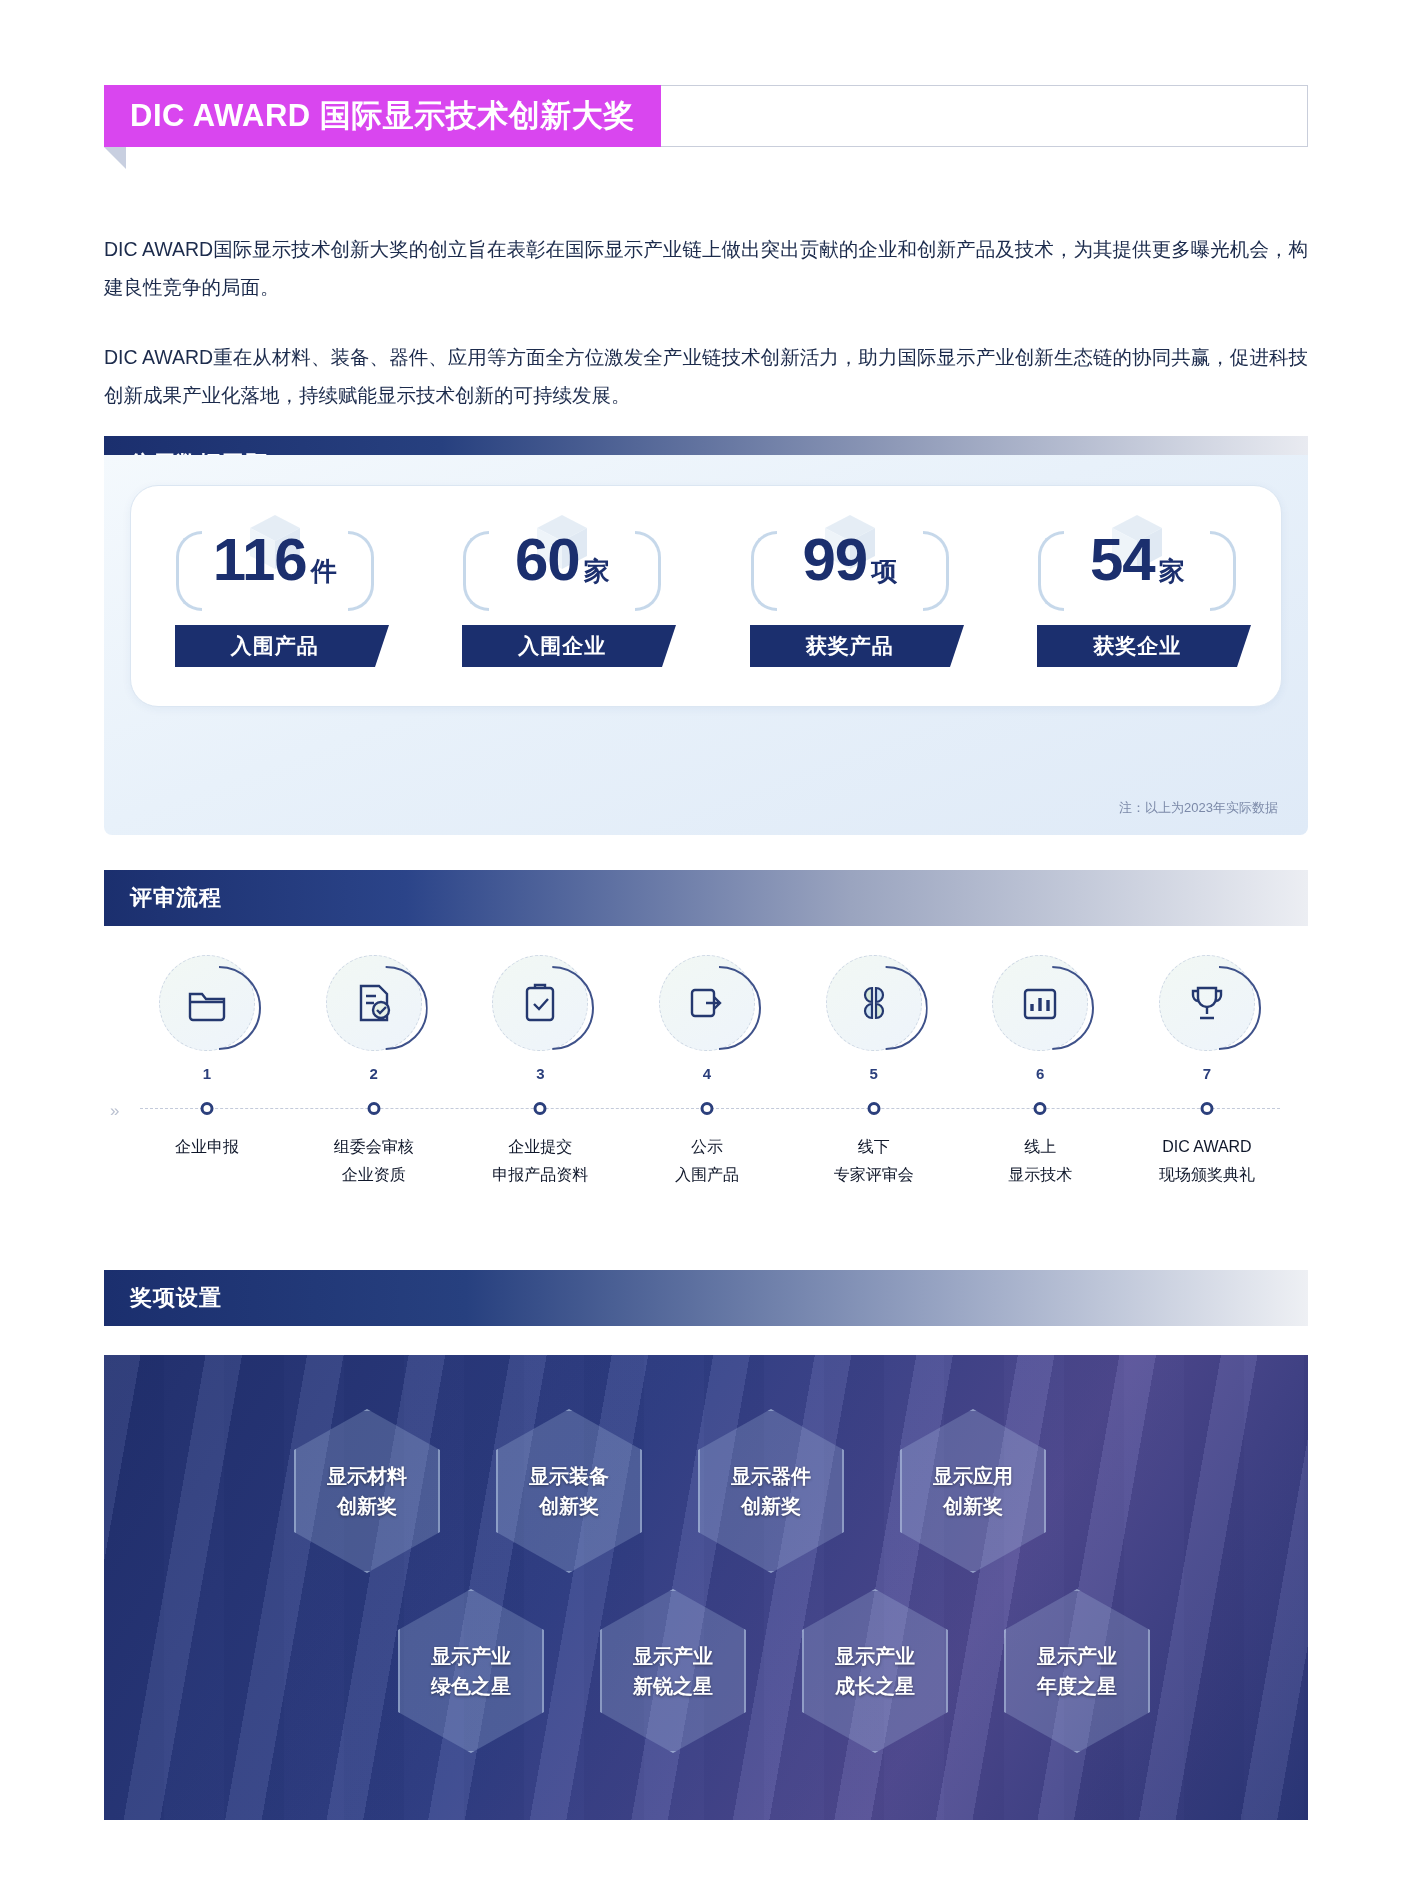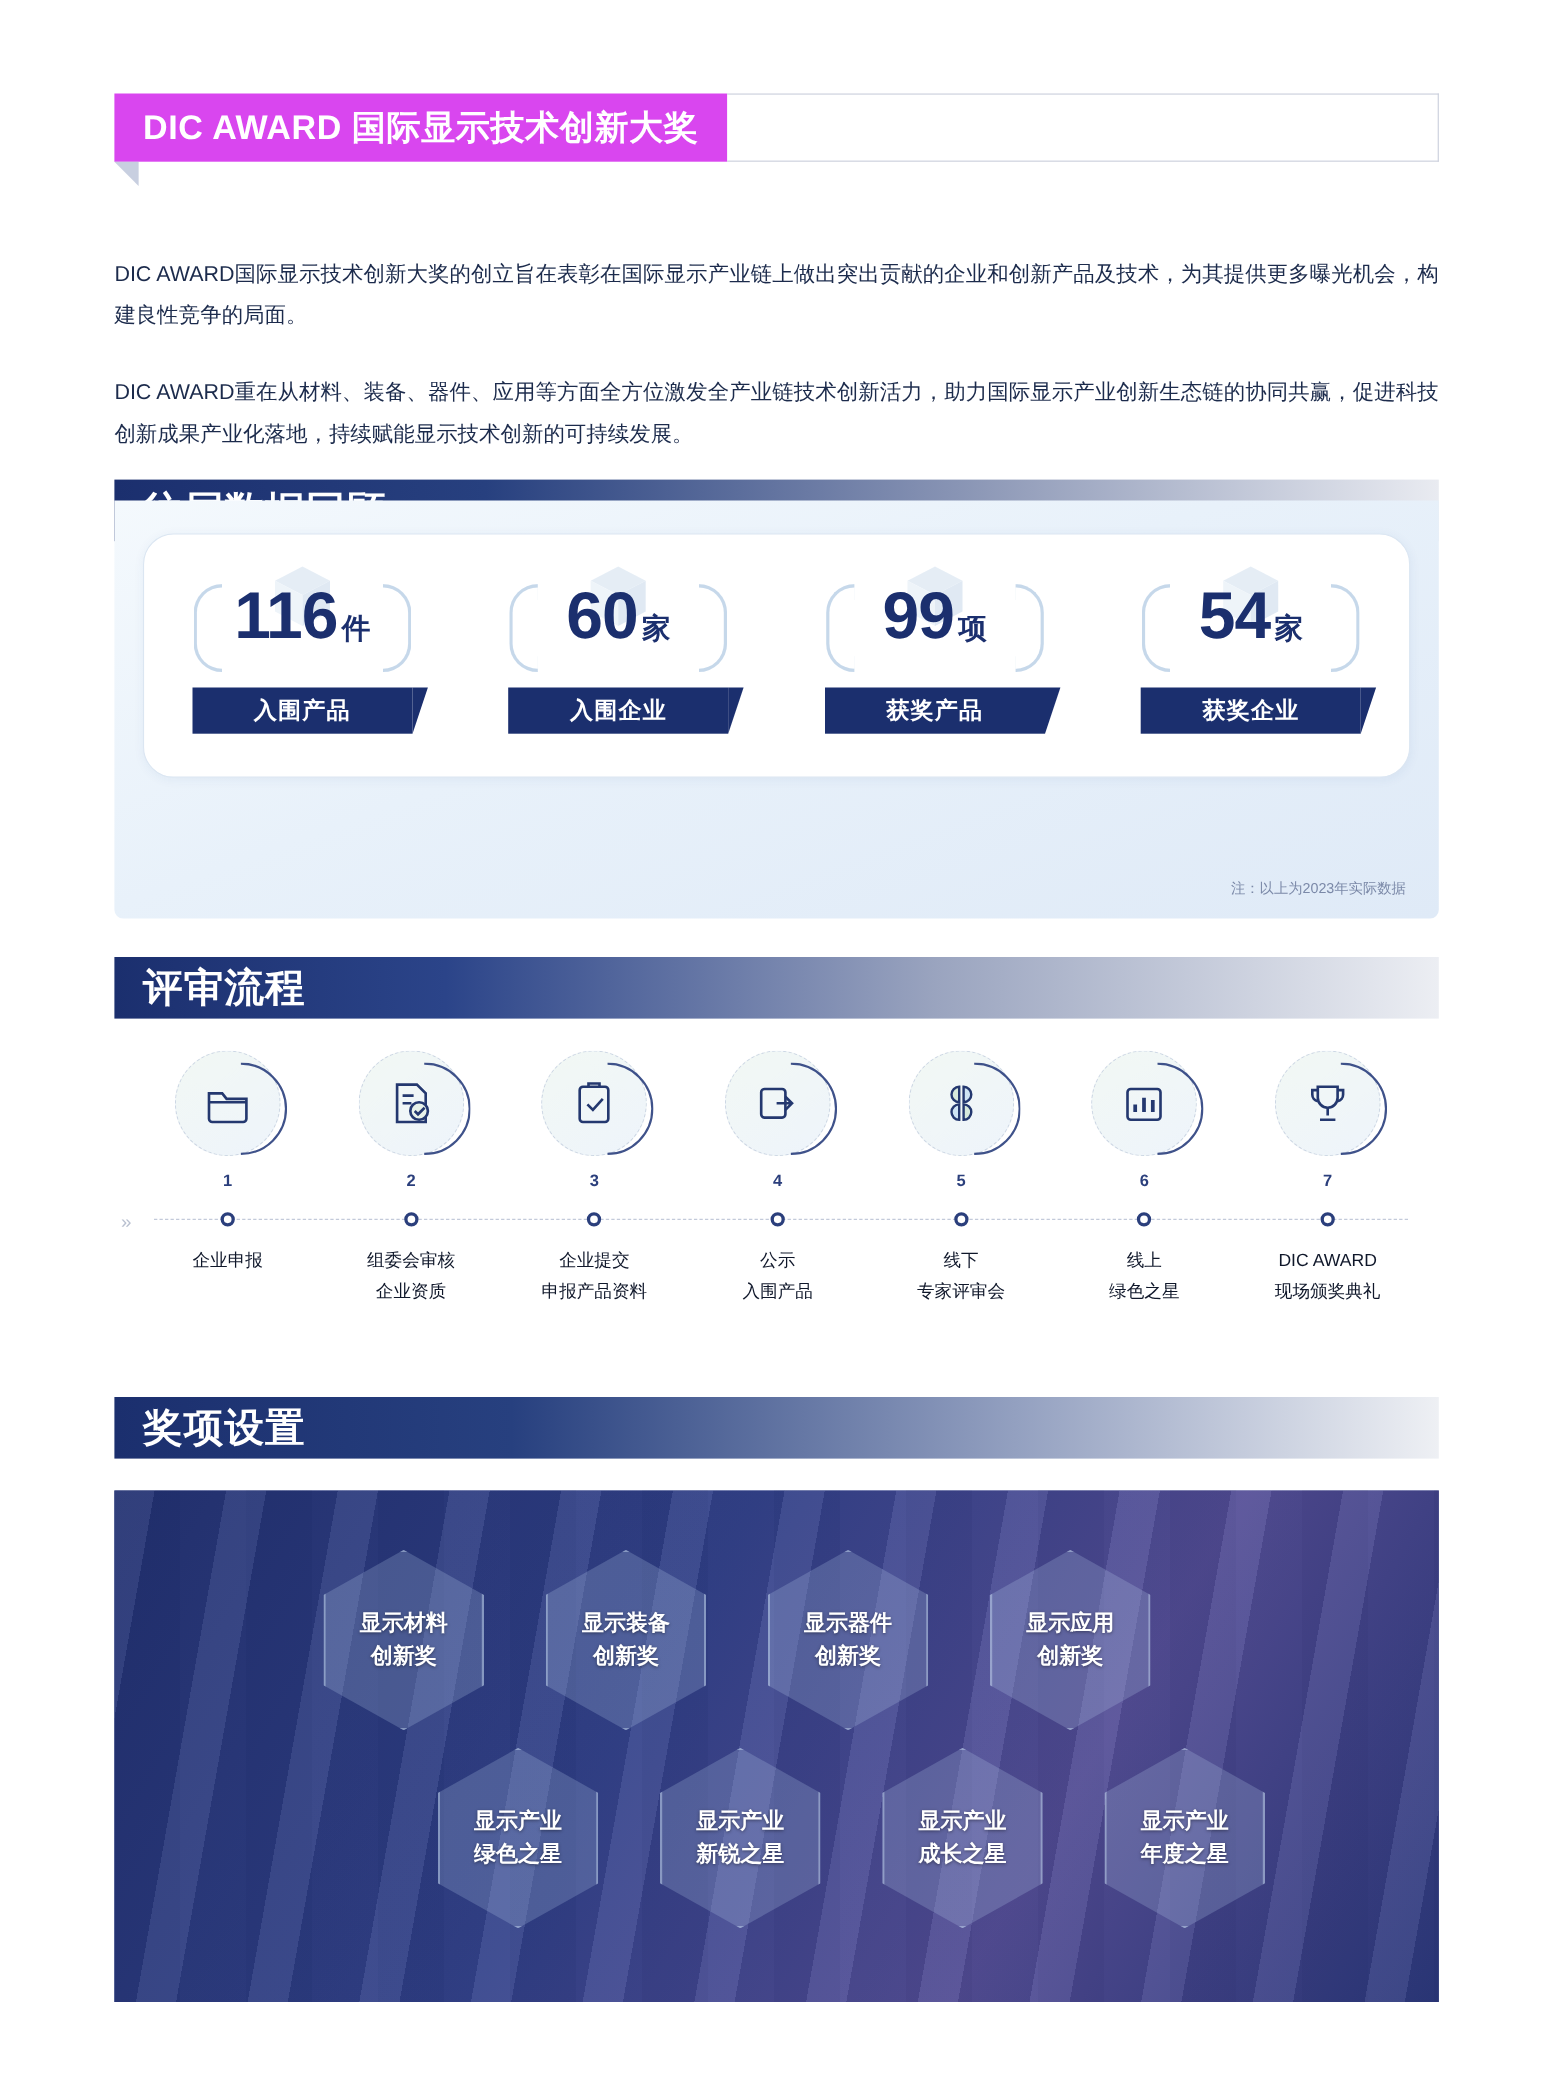--- a/index.html
+++ b/index.html
@@ -67,21 +67,21 @@
     position: absolute;
     left: 104px;
     width: 1204px;
     height: 56px;
     background: linear-gradient(90deg, #1b2f6e 0%, #27407f 28%, #8f9ab8 66%, #e9ebf1 100%);
     display: flex;
     align-items: center;
   }
   .sec-head .txt {
     color: #fff;
-    font-size: 36px;
+    font-size: 22px;
     font-weight: bold;
     padding-left: 26px;
     letter-spacing: 1px;
   }
   .sec-head.review { background: linear-gradient(90deg, #1b2f6e 0%, #2b4489 25%, #9aa4bf 62%, #eceef3 100%); }
   .sec-head.awards { background: linear-gradient(90deg, #1b2f6e 0%, #27407f 30%, #93a0c0 68%, #eef0f4 100%); }
 
   
   .data-panel {
     position: absolute;
@@ -451,21 +451,21 @@
       <div class="step">
         <div class="ring">
           <svg width="46" height="46" viewBox="0 0 46 46" fill="none" stroke="#24386f" stroke-width="2.4">
             <rect x="8" y="10" width="30" height="28" rx="3"></rect>
             <path d="M15 31v-7M23 31V18M31 31v-11" stroke-width="3.4"></path>
           </svg>
         </div>
         <div class="dot"></div>
         <div class="idx">6</div>
         <div class="cap">线上
-绿色之星</div>
+显示技术</div>
       </div>
 
       <div class="step">
         <div class="ring">
           <svg width="46" height="46" viewBox="0 0 46 46" fill="none" stroke="#24386f" stroke-width="2.4">
             <path d="M14 8h18v10a9 9 0 0 1-18 0z"></path>
             <path d="M14 11H9v4a6 6 0 0 0 5 6M32 11h5v4a6 6 0 0 1-5 6"></path>
             <path d="M23 27v7M16 38h14"></path>
           </svg>
         </div>

